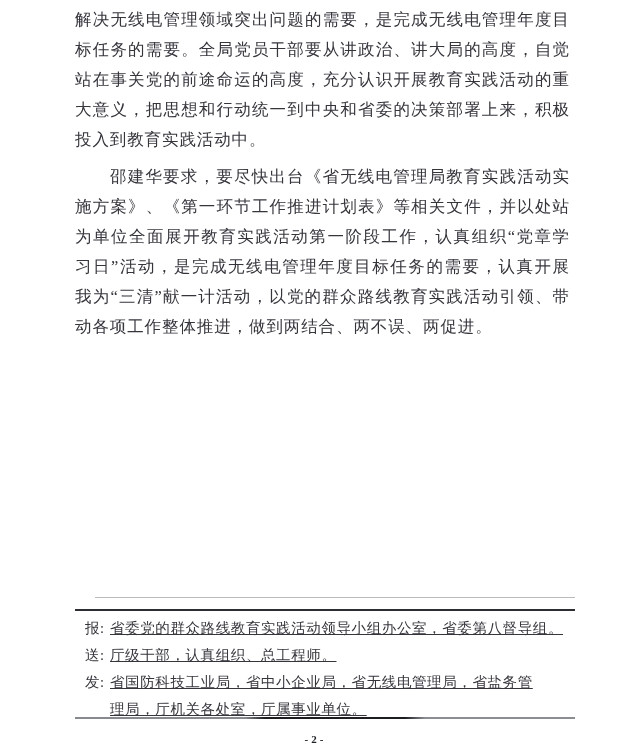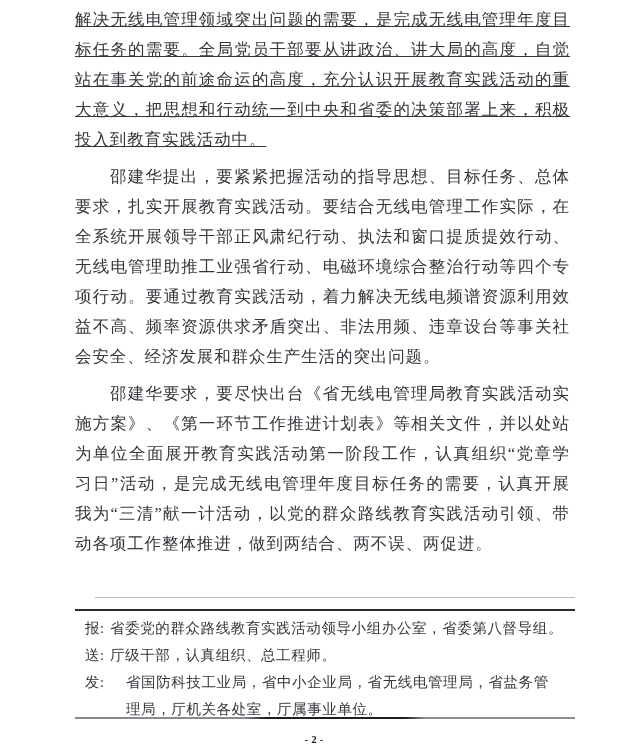--- a/index.html
+++ b/index.html
@@ -26,21 +26,21 @@
   .body-text p {
     margin: 0 0 7px 0;
     font-size: 16.5px;
     line-height: 30px;
     letter-spacing: 0.9px;
     text-align: justify;
     text-justify: inter-character;
     text-indent: 35px;
     color: #35353c;
   }
-  .body-text p.no-indent { text-indent: 0; text-decoration: underline; }
+  .body-text p.no-indent { text-indent: 0; }
 
   
   .ghost-line-top {
     position: absolute;
     left: 95px;
     top: 597px;
     width: 480px;
     height: 1px;
     background: #b9bbbe;
   }
@@ -81,24 +81,24 @@
     letter-spacing: 0.6px;
     color: #35353c;
   }
   .dist-label {
     flex: none;
     width: 25px;
   }
   .dist-text {
     flex: 1;
     text-align: left;
+    text-decoration: underline;
   }
   .dist-text.narrow {
     max-width: 430px;
-    margin-left: 16px;
   }
 
   
   .page-number {
     position: absolute;
     left: 0;
     top: 733px;
     width: 631px;
     text-align: center;
     font-size: 11px;
@@ -108,21 +108,20 @@
     font-family: "Liberation Serif", "DejaVu Serif", serif;
   }
 </style>
 </head>
 <body>
 
 <div class="page">
 
   <div class="body-text">
     <p class="no-indent">解决无线电管理领域突出问题的需要，是完成无线电管理年度目标任务的需要。全局党员干部要从讲政治、讲大局的高度，自觉站在事关党的前途命运的高度，充分认识开展教育实践活动的重大意义，把思想和行动统一到中央和省委的决策部署上来，积极投入到教育实践活动中。</p>
-    <p>邵建华提出，要紧紧把握活动的指导思想、目标任务、总体要求，扎实开展教育实践活动。要结合无线电管理工作实际，在全系统开展领导干部正风肃纪行动、执法和窗口提质提效行动、无线电管理助推工业强省行动、电磁环境综合整治行动等四个专项行动。要通过教育实践活动，着力解决无线电频谱资源利用效益不高、频率资源供求矛盾突出、非法用频、违章设台等事关社会安全、经济发展和群众生产生活的突出问题。</p>
     <p>邵建华要求，要尽快出台《省无线电管理局教育实践活动实施方案》、《第一环节工作推进计划表》等相关文件，并以处站为单位全面展开教育实践活动第一阶段工作，认真组织“党章学习日”活动，是完成无线电管理年度目标任务的需要，认真开展我为“三清”献一计活动，以党的群众路线教育实践活动引领、带动各项工作整体推进，做到两结合、两不误、两促进。</p>
   </div>
 
   <div class="ghost-line-top"></div>
   <div class="rule-top"></div>
 
   <div class="distribution">
     <div class="dist-row">
       <span class="dist-label">报:</span>
       <span class="dist-text">省委党的群众路线教育实践活动领导小组办公室，省委第八督导组。</span>

